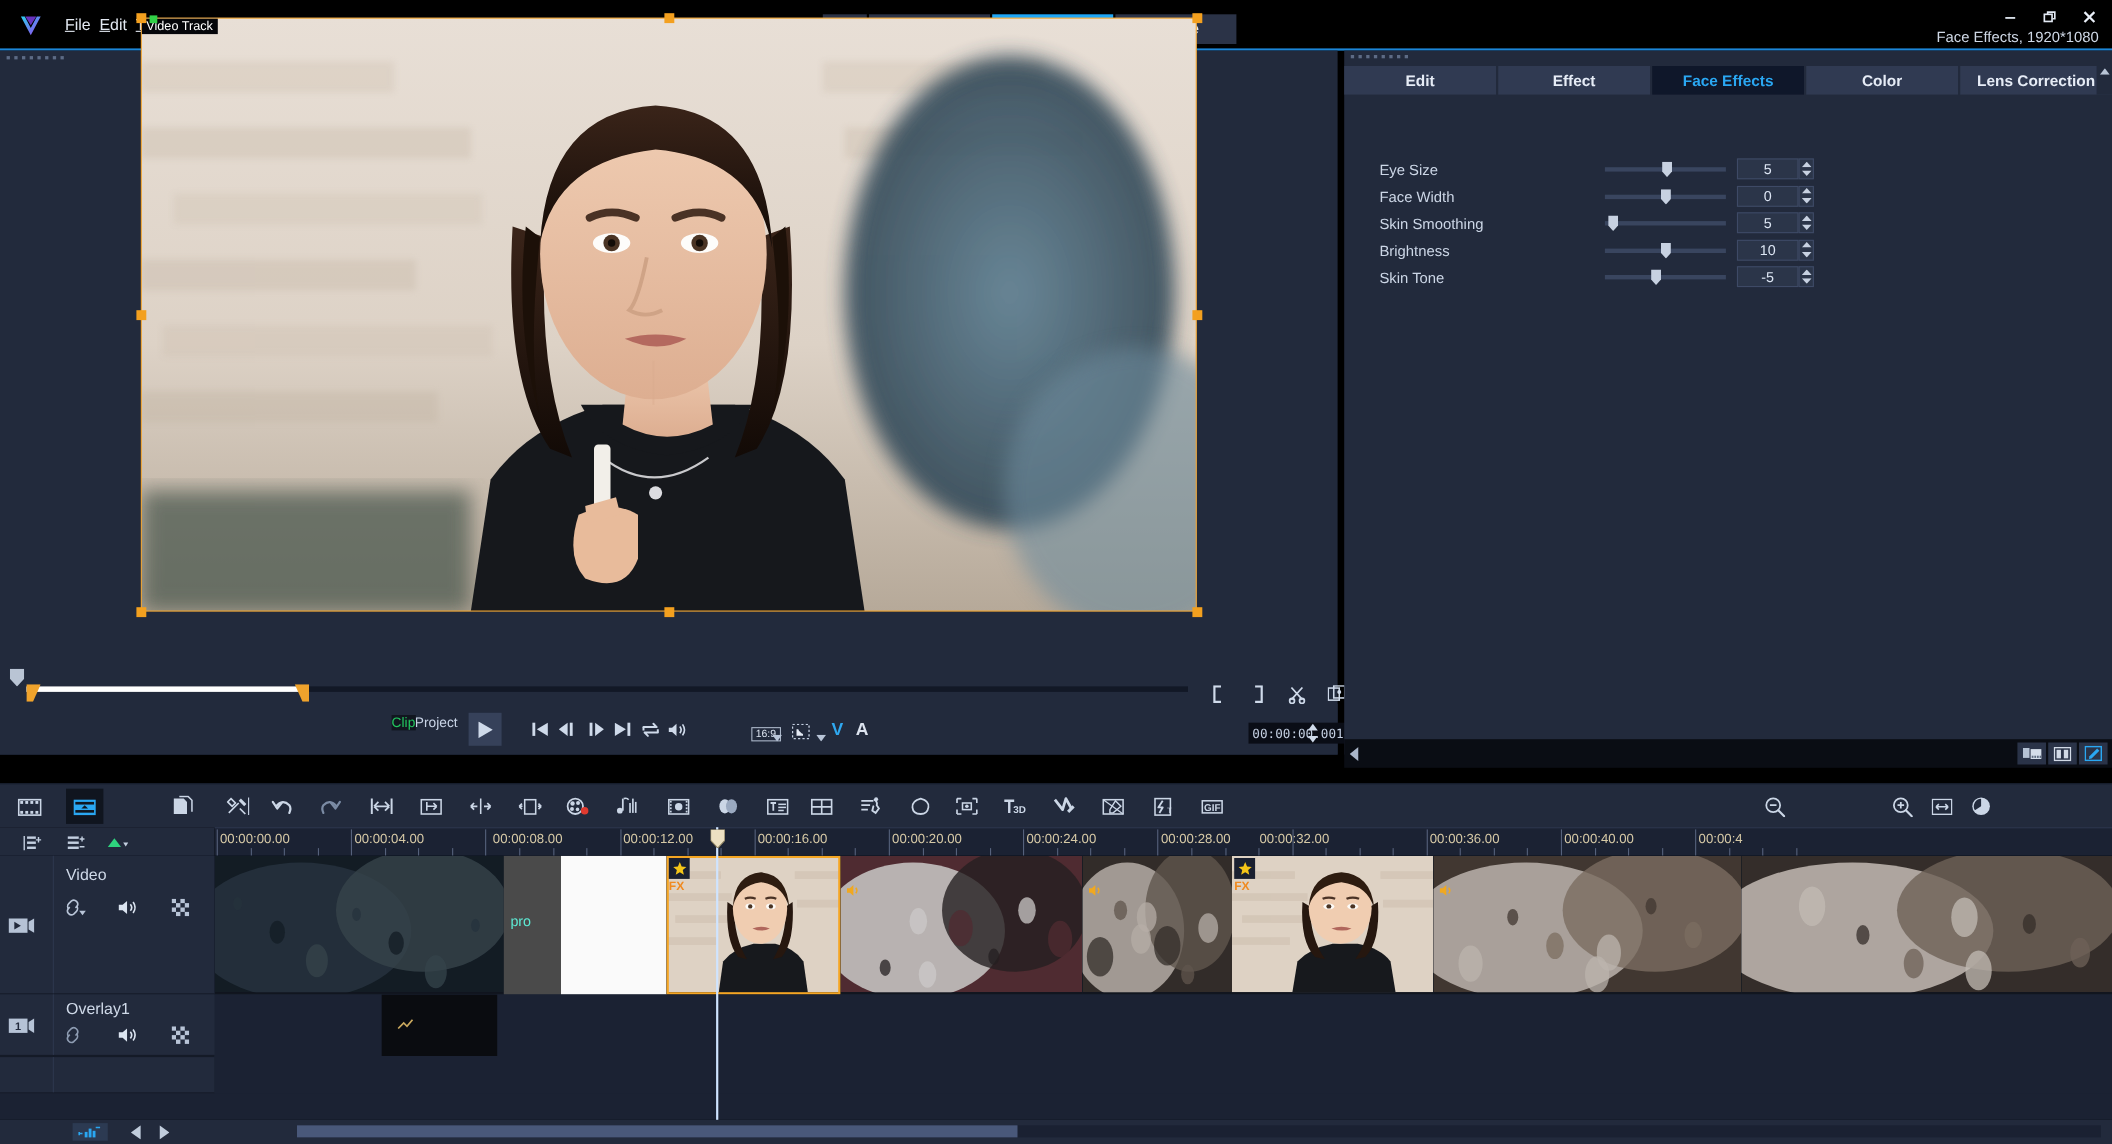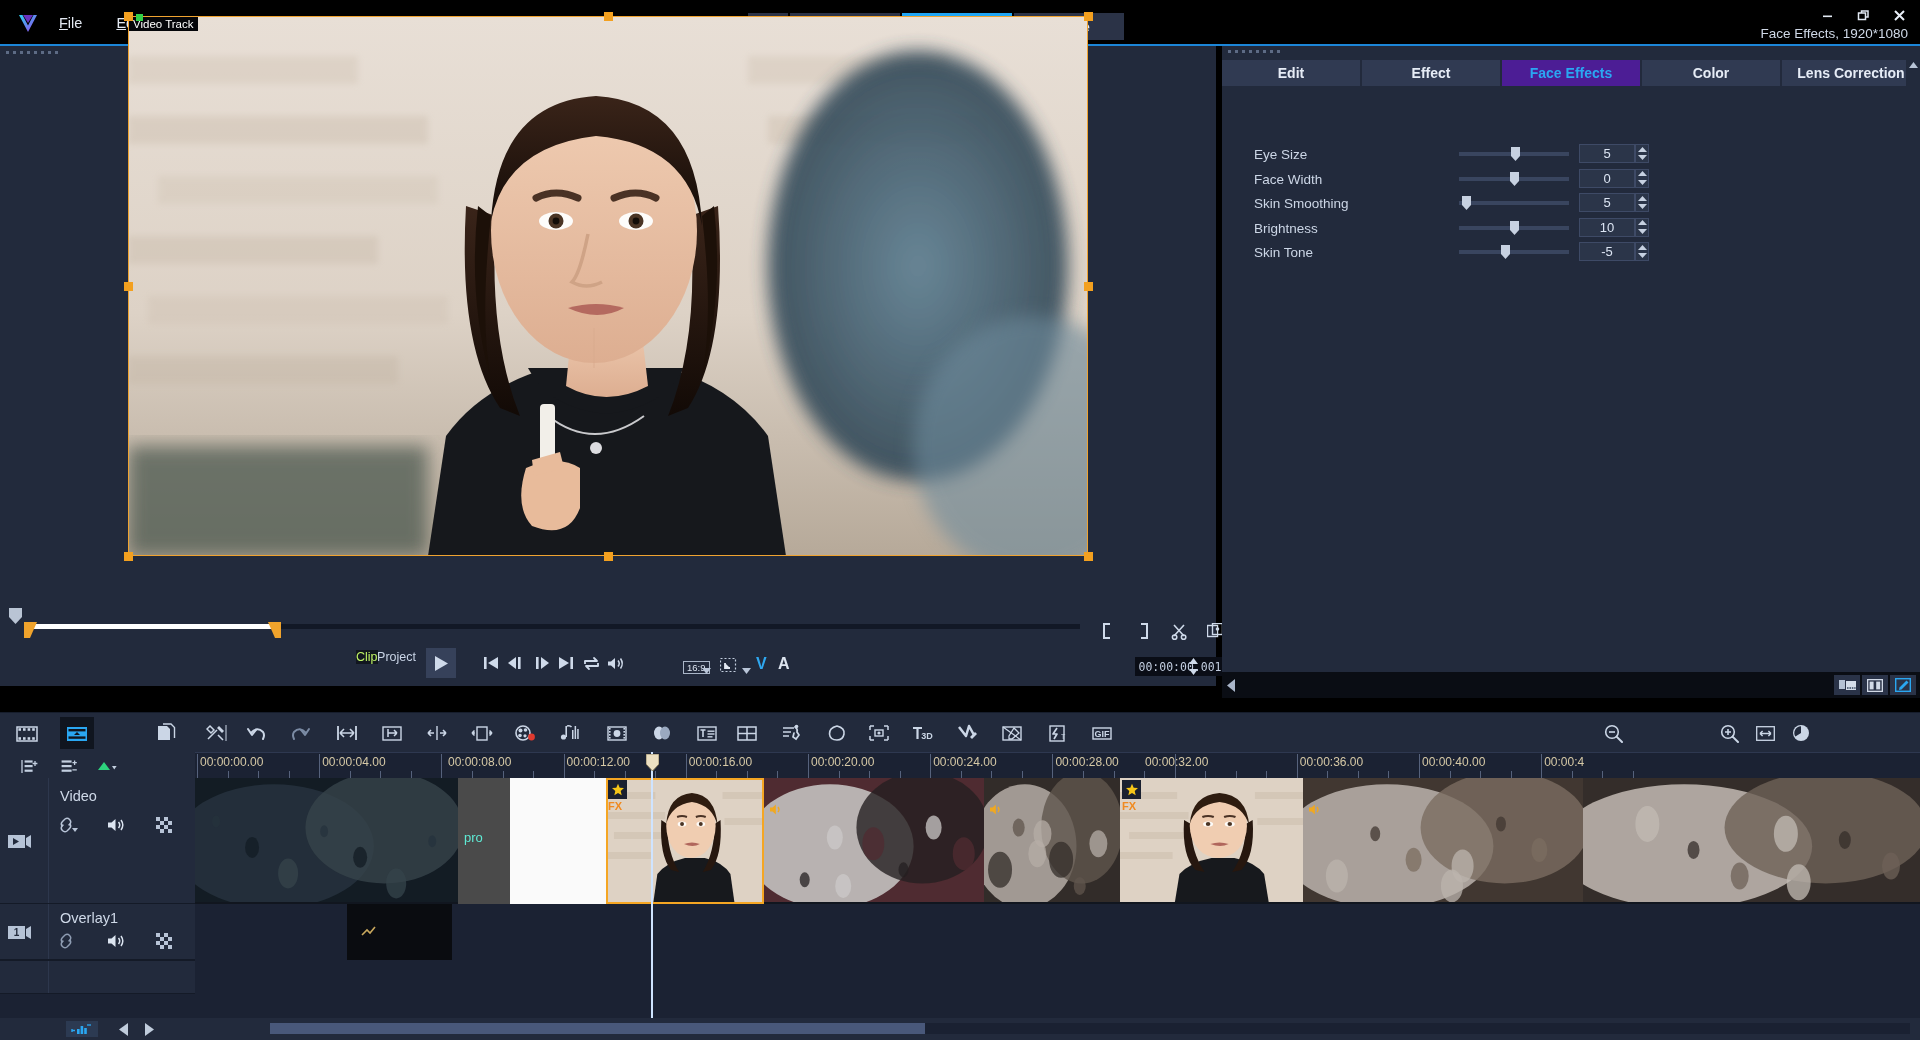--- a/index.html
+++ b/index.html
@@ -8,21 +8,21 @@
     font-family: "Liberation Sans", sans-serif;
     color:#c9d4e6;
     font-size:13px;
     -webkit-font-smoothing: antialiased;
   }
   .app { position:relative; width:1920px; height:1040px; background:#000; }
 
   
   .titlebar { position:absolute; left:0; top:0; width:1920px; height:46px; background:#000; }
   .logo { position:absolute; left:14px; top:9px; width:28px; height:28px; }
-  .menubar { position:absolute; left:55px; top:0; height:46px; display:flex; align-items:center; gap:26px; }
+  .menubar { position:absolute; left:55px; top:0; height:46px; display:flex; align-items:center; }
   .menu-item { font-size:14.5px; color:#e3e9f2; padding:3px 4px; cursor:default; }
   .menu-item u { text-decoration:underline; }
 
   .modebar { position:absolute; left:748px; top:13px; display:flex; gap:2px; }
   .mode-btn { height:27px; min-width:110px; background:#2b3347; color:#e7edf7;
     display:flex; align-items:center; justify-content:center; font-size:15px; font-weight:bold; cursor:pointer;}
   .mode-btn.home { min-width:40px; }
   .mode-btn.active { background:#1fa6f5; color:#fff; }
 
   .wincontrols { position:absolute; right:10px; top:6px; display:flex; gap:14px; align-items:center; }
@@ -48,21 +48,21 @@
 
   .scrubrow { position:absolute; left:0; top:604px; width:1216px; height:34px; }
   .scrub-track { position:absolute; left:24px; top:20px; width:1056px; height:5px; background:#121826; }
   .scrub-fill { position:absolute; left:24px; top:20px; width:255px; height:5px; background:#fff; }
   .scrub-head { position:absolute; left:9px; top:4px; width:13px; height:16px; }
   .trimmark { position:absolute; top:18px; width:13px; height:16px; }
 
   .ctrlbar { position:absolute; left:0; top:640px; width:1216px; height:46px; background:#222a3c; }
   .pc-label { position:absolute; left:356px; top:650px; text-align:right; width:60px; line-height:14px; }
   .pc-label div { font-size:12.5px; }
-  .pc-label .clip { color:#bef264; }
+  .pc-label .clip { color:#22c55e; }
   .playbtn { position:absolute; left:426px; top:648px; width:30px; height:30px; background:#36415a;
      display:flex; align-items:center; justify-content:center; cursor:pointer; }
   .tbtn { position:absolute; top:650px; width:26px; height:26px; display:flex; align-items:center;
      justify-content:center; cursor:pointer; }
   .ratio-box { position:absolute; left:683px; top:661px; border:1px solid #aab6c8; font-size:9.5px;
      padding:0px 3px; color:#dbe3ef; }
   .cap-sel { position:absolute; left:720px; top:658px; width:18px; height:16px; }
   .va { position:absolute; top:655px; font-size:16px; font-weight:bold; }
 
   .markbtns { position:absolute; left:1098px; top:622px; display:flex; gap:18px; }
@@ -72,21 +72,21 @@
      display:flex; align-items:center; justify-content:center; letter-spacing:0px; }
   .tc-spin { position:absolute; left:1188px; top:657px; width:11px; height:19px; }
 
   
   .right-pane { position:absolute; left:1222px; top:46px; width:698px; height:640px; background:#222a3c; }
   .rp-dots { position:absolute; left:6px; top:4px; display:flex; gap:4px; }
   .rp-dots span { width:3px; height:3px; background:#5d6b85; display:block; }
   .tabs { position:absolute; left:0px; top:14px; width:698px; height:26px; display:flex; gap:2px; }
   .tab { flex:1; background:#303a52; display:flex; align-items:center; justify-content:center;
      font-size:14px; font-weight:bold; color:#e6ecf6; cursor:pointer; }
-  .tab.active { background:#4c1d95; color:#2aa7f2; }
+  .tab.active { background:#0f172a; color:#2aa7f2; }
   .tab-scroll { position:absolute; right:0; top:14px; width:14px; height:26px; background:#222a3c;
     display:flex; align-items:flex-start; justify-content:center; padding-top:2px; }
 
   .fx-body { position:absolute; left:0; top:42px; width:698px; height:578px; }
   .row { position:absolute; left:0; width:698px; height:22px; }
   .rlabel { position:absolute; left:32px; font-size:13.5px; color:#ccd6e6; }
   .chk { position:absolute; left:32px; top:4px; width:13px; height:13px;
      border:1px solid #8e9cb4; background:#1c2436; }
   .reset-btn { position:absolute; left:225px; width:92px; height:18px; background:#38435d;
      display:flex; align-items:center; justify-content:center; font-size:13px; color:#dbe3f0; cursor:pointer; }

